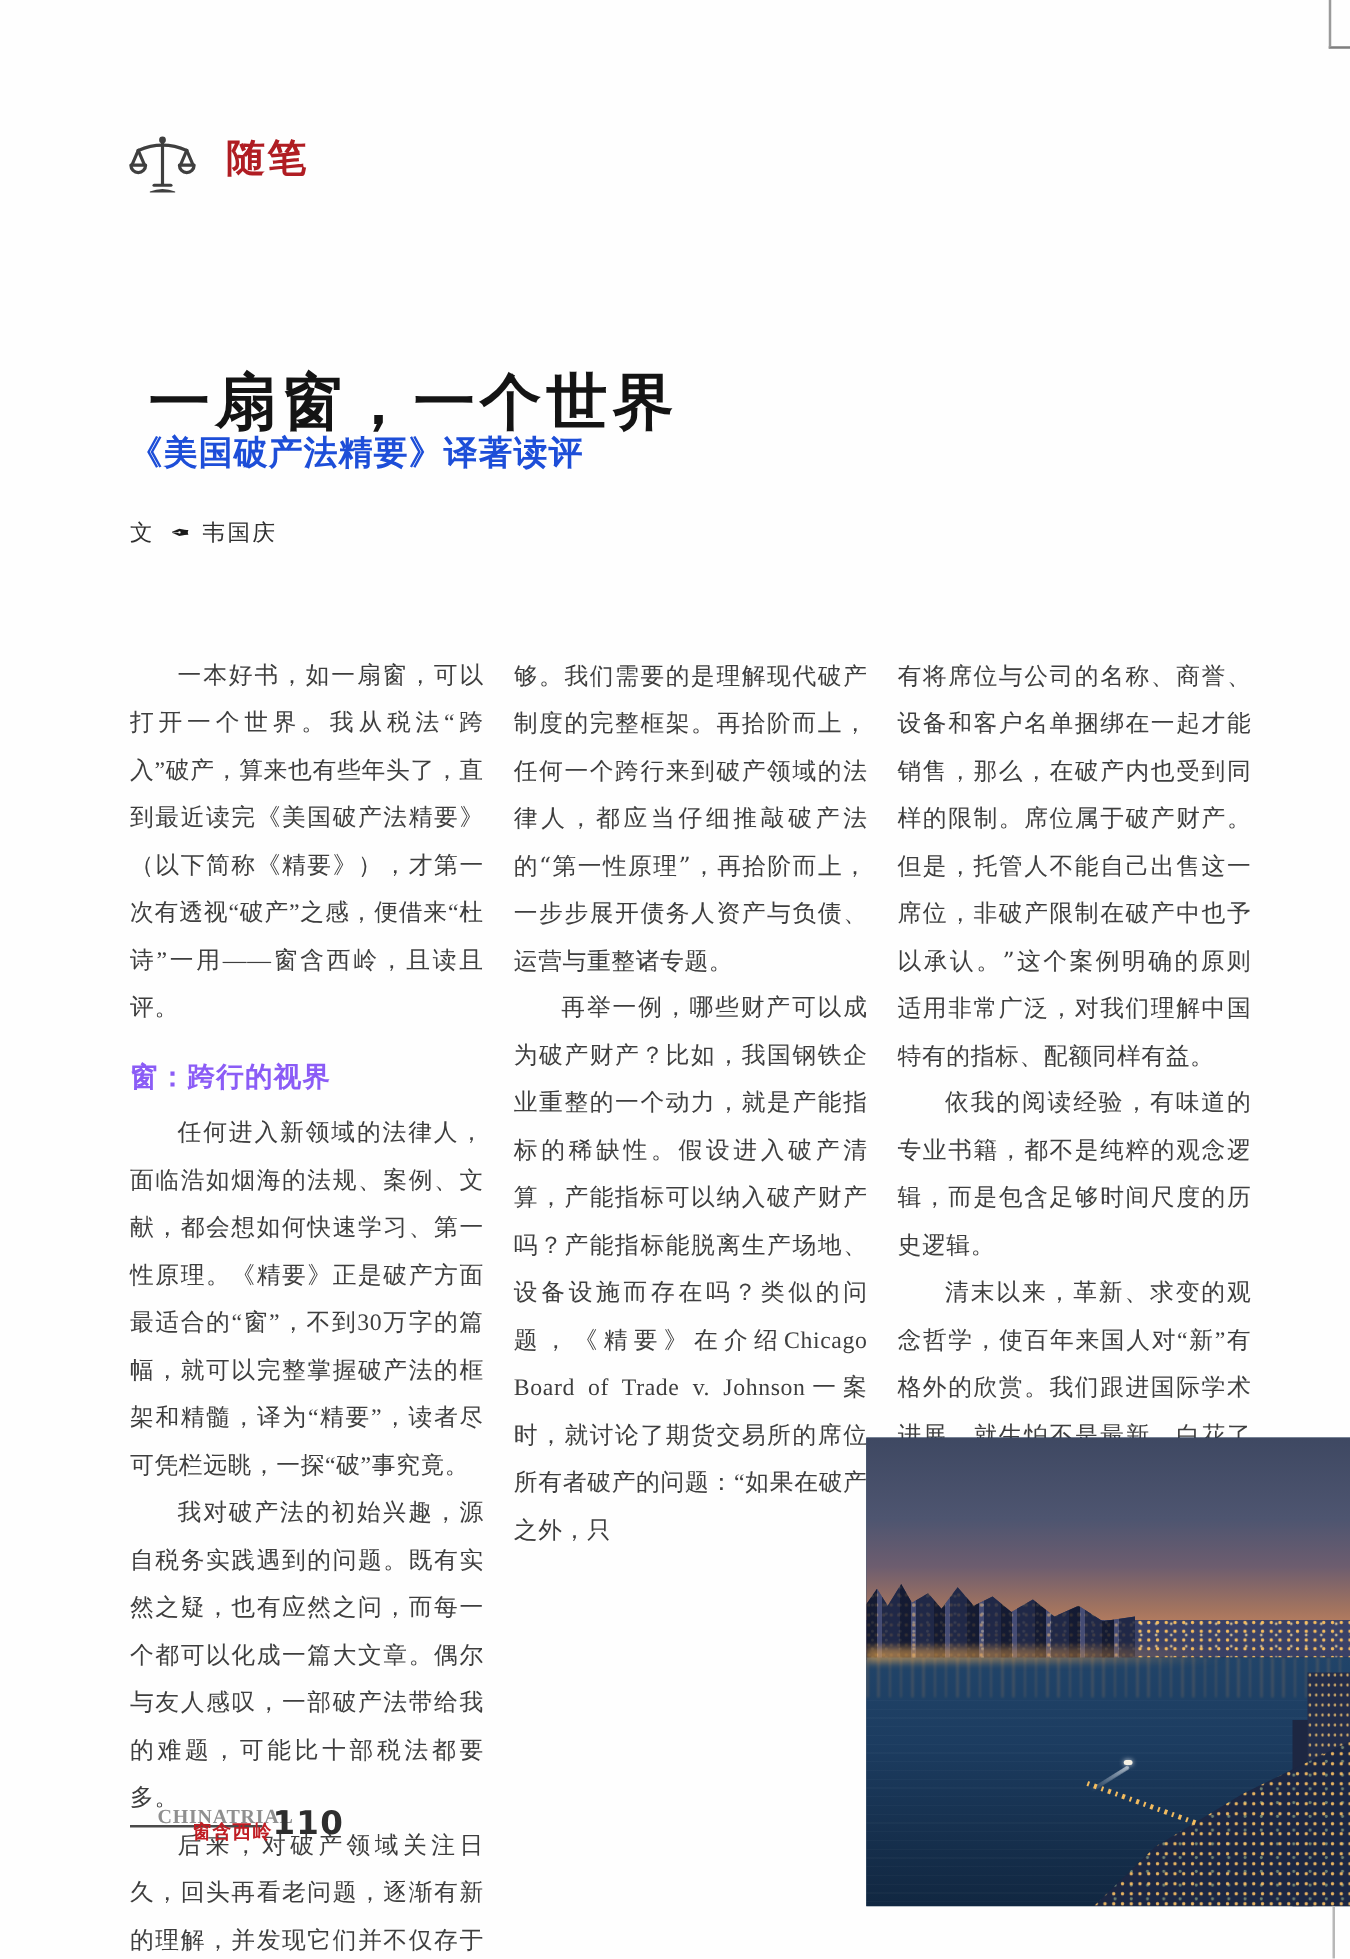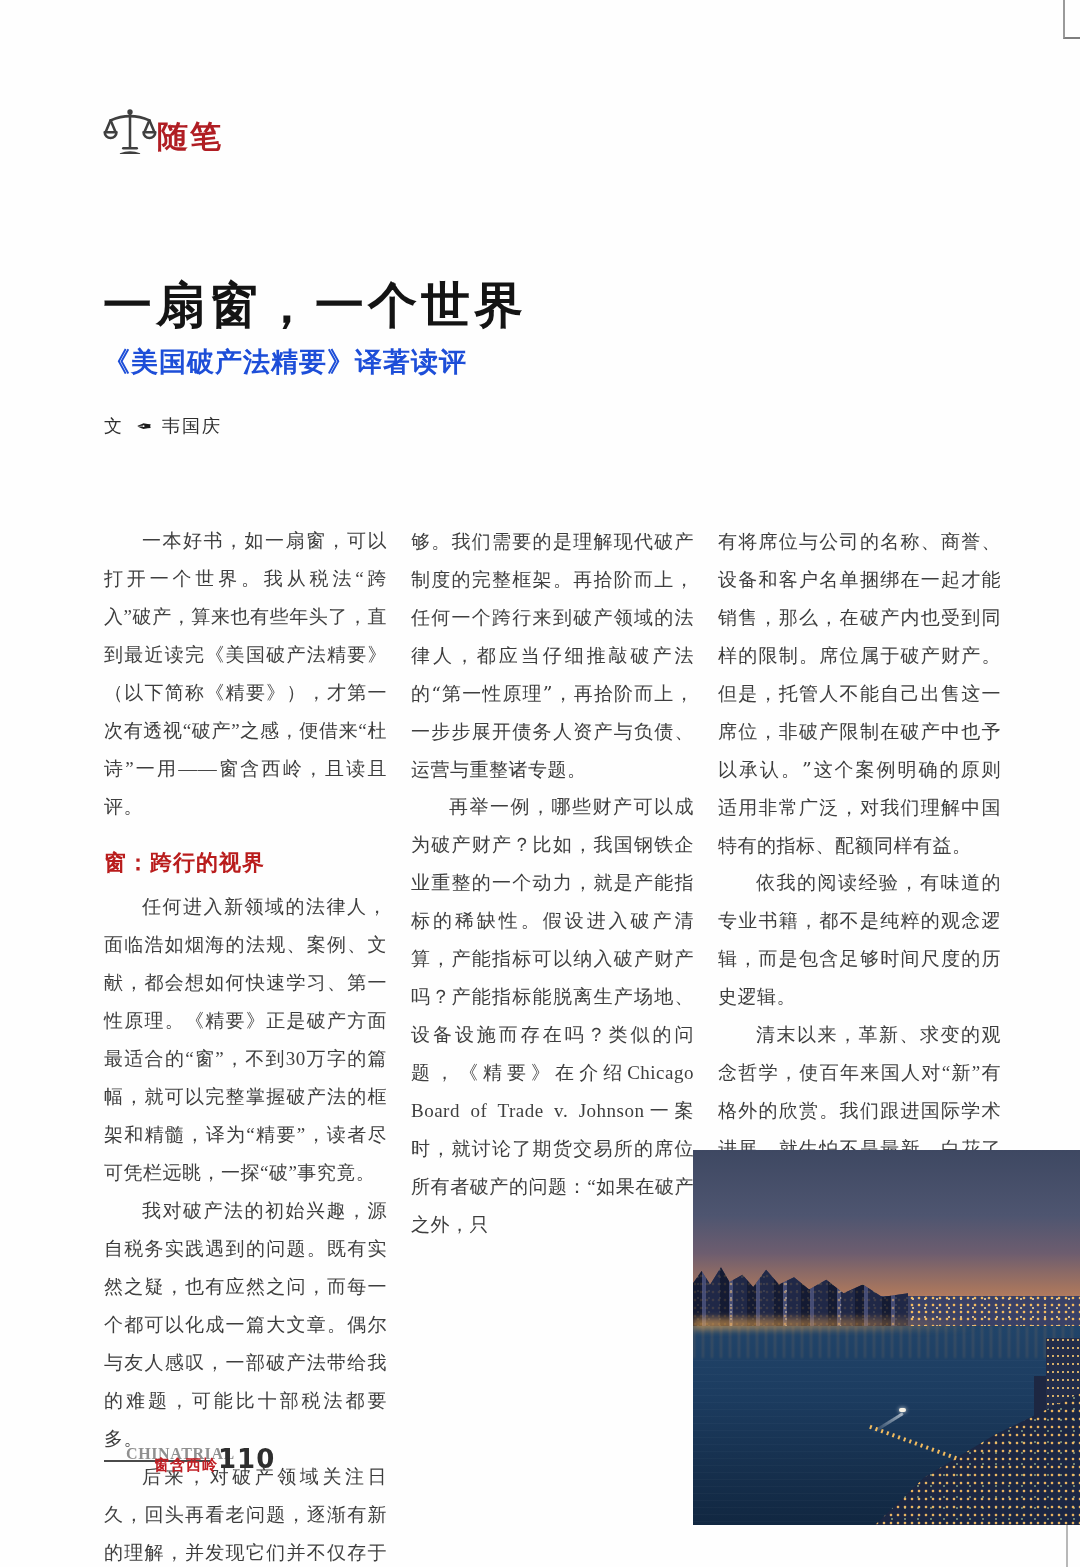--- a/index.html
+++ b/index.html
@@ -5,31 +5,31 @@
 <style>
   html,body{margin:0;padding:0;}
   body{
     width:1080px;height:1567px;position:relative;background:#ffffff;
     font-family:"DejaVu Serif","Liberation Serif",serif;
     -webkit-font-smoothing:antialiased;
   }
   .page{position:absolute;inset:0;background:#fefefe;overflow:hidden;}
 
   
-  .cat-header{position:absolute;left:103px;top:106px;display:flex;align-items:center;gap:0;}
+  .cat-header{position:absolute;left:103px;top:106px;display:flex;gap:24px;}
   .scales{width:54px;height:54px;display:block;}
   .cat-label{
     font-family:"DejaVu Sans","Liberation Sans",sans-serif;
     font-weight:700;font-size:31px;color:#b01d23;letter-spacing:2px;line-height:1;
     padding-top:6px;
   }
 
   
   .title{
-    position:absolute;left:103px;top:276px;margin:0;
+    position:absolute;left:103px;top:276px;margin:16px;
     font-size:49px;font-weight:700;color:#141414;letter-spacing:4px;line-height:1.2;
   }
   .subtitle{
     position:absolute;left:103px;top:344px;margin:0;
     font-size:27px;font-weight:700;color:#1d4ed8;letter-spacing:1px;
   }
   .byline{
     position:absolute;left:104px;top:414px;
     font-size:18px;color:#2f2f2f;letter-spacing:2px;
     display:flex;align-items:center;gap:10px;
@@ -41,21 +41,21 @@
     position:absolute;left:104px;top:522px;width:872px;
     display:flex;gap:24px;
   }
   .col{width:283px;flex:0 0 283px;
     font-size:19px;line-height:38px;color:#3e3e3e;text-align:justify;
     letter-spacing:0.5px;
   }
   .col p{margin:0;}
   .col p.indent{text-indent:2em;font-family:Liberation Serif, serif;}
   .col h3{
-    margin:16px 0 6px 0;font-size:22px;line-height:40px;color:#b91c1c;
+    margin:16px 0 6px 0;font-size:22px;line-height:40px;color:#8b5cf6;
     letter-spacing:1px;text-align:left;
   }
 
   
   .footer{position:absolute;left:104px;top:1444px;width:220px;height:44px;}
   .f-en{
     position:absolute;left:22px;top:1px;
     font-family:Liberation Serif, serif;
     font-size:16px;font-weight:700;color:#8f8f8f;letter-spacing:0.6px;
   }

